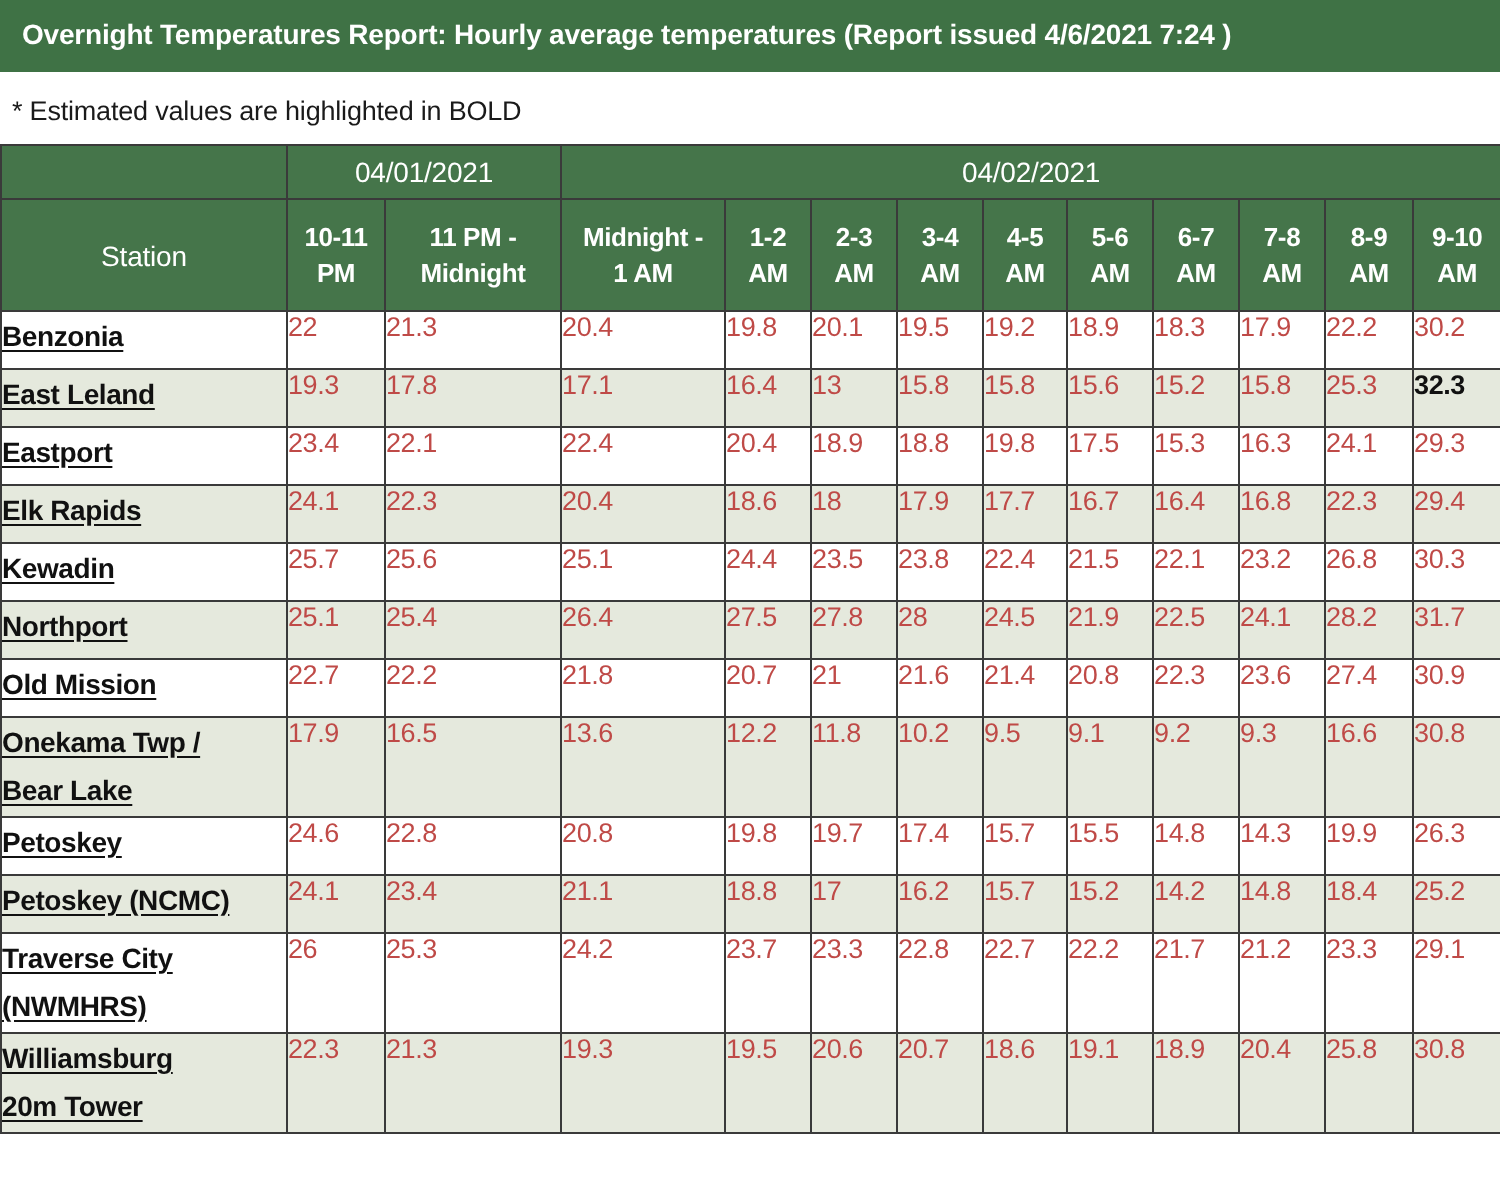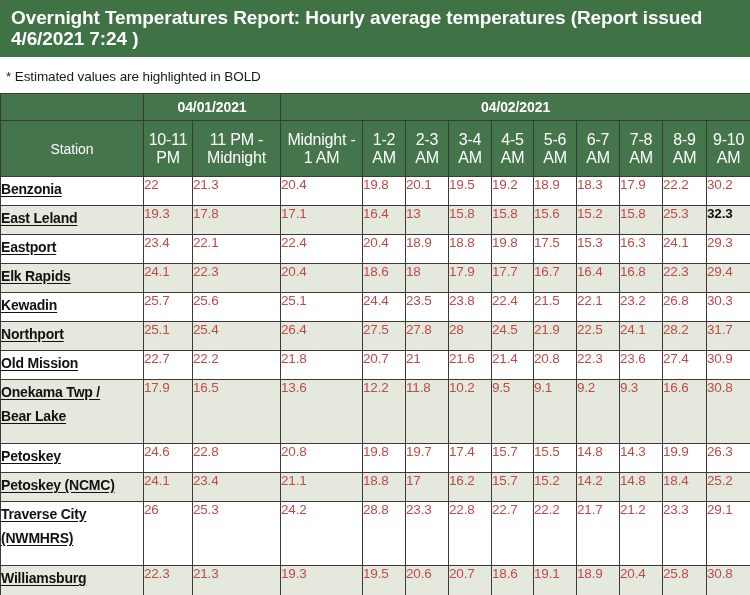--- a/index.html
+++ b/index.html
@@ -10,21 +10,21 @@
     height: 595px;
     background: #ffffff;
     font-family: "Liberation Sans", sans-serif;
     overflow: hidden;
   }
 
   #report-banner {
     background: #3f7245;
     color: #ffffff;
     font-weight: bold;
-    font-size: 19px;
+    font-size: 14px;
     line-height: 21px;
     padding: 7px 4px 8px 11px;
     letter-spacing: -0.1px;
   }
 
   #estimated-note {
     font-size: 13.5px;
     color: #1a1a1a;
     padding: 12px 0 9px 6px;
     letter-spacing: -0.1px;
@@ -49,34 +49,34 @@
     background: #45754a;
     color: #ffffff;
     font-weight: normal;
     text-align: center;
     vertical-align: middle;
   }
   .hdr-date {
     font-size: 14px;
     height: 16px;
     letter-spacing: -0.1px;
-    font-weight: bold;
   }
   .hdr-blank { height: 27px; }
   .hdr-station {
     font-size: 14px;
     height: 56px;
     letter-spacing: -0.1px;
   }
   .hdr-col {
-    font-size: 16px;
+    font-size: 13px;
     height: 56px;
     line-height: 18px;
     padding: 0 2px;
     letter-spacing: -0.2px;
+    font-weight: bold;
   }
 
   
   tbody tr.row-odd  td { background: #ffffff; }
   tbody tr.row-even td { background: #e5e9dd; }
 
   td.station-cell {
     color: #111111;
     font-weight: bold;
     font-size: 14px;
@@ -100,21 +100,21 @@
     letter-spacing: -0.2px;
   }
   td.val-cell.estimated {
     color: #111111;
     font-weight: bold;
     margin-left: 12px;
   }
   td.val-cell.narrow { padding-left: 4px; }
 
   tbody tr { height: 29px; padding-left: 12px; }
-  tbody tr.tall { height: 64px; }
+  tbody tr.tall { height: 50px; }
 </style>
 </head>
 <body>
 
 <div id="report-banner">Overnight Temperatures Report: Hourly average temperatures (Report issued 4/6/2021 7:24 )</div>
 
 <div id="estimated-note">* Estimated values are highlighted in BOLD</div>
 
 <table id="temps-table">
   <colgroup>
@@ -303,21 +303,21 @@
         <td class="val-cell narrow">14.2</td>
         <td class="val-cell narrow">14.8</td>
         <td class="val-cell narrow">18.4</td>
         <td class="val-cell narrow">25.2</td>
       </tr>
       <tr class="row-odd tall">
         <td class="station-cell"><span class="station-name">Traverse City</span><br><span class="station-name">(NWMHRS)</span></td>
         <td class="val-cell">26</td>
         <td class="val-cell">25.3</td>
         <td class="val-cell">24.2</td>
-        <td class="val-cell narrow">28.8</td>
+        <td class="val-cell narrow">23.7</td>
         <td class="val-cell narrow">23.3</td>
         <td class="val-cell narrow">22.8</td>
         <td class="val-cell narrow">22.7</td>
         <td class="val-cell narrow">22.2</td>
         <td class="val-cell narrow">21.7</td>
         <td class="val-cell narrow">21.2</td>
         <td class="val-cell narrow">23.3</td>
         <td class="val-cell narrow">29.1</td>
       </tr>
       <tr class="row-even tall">

